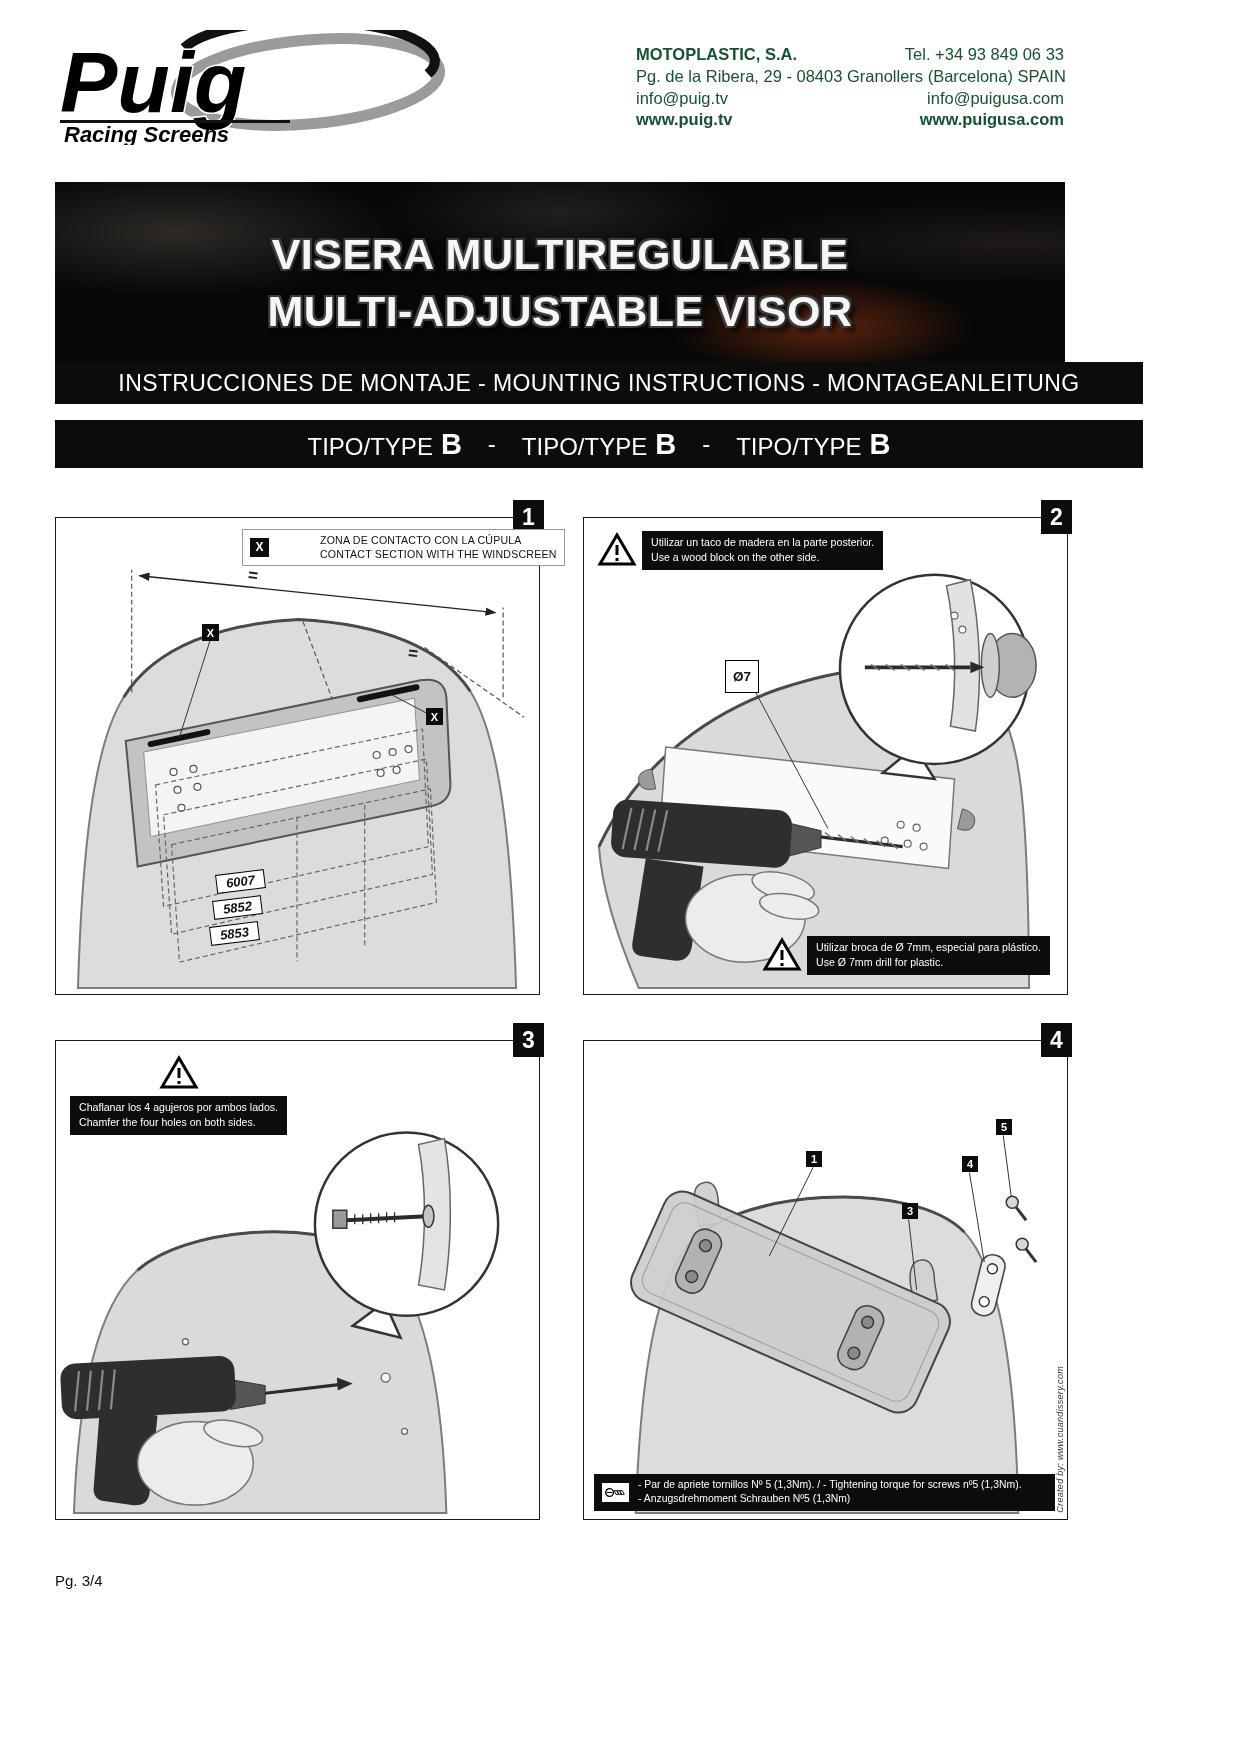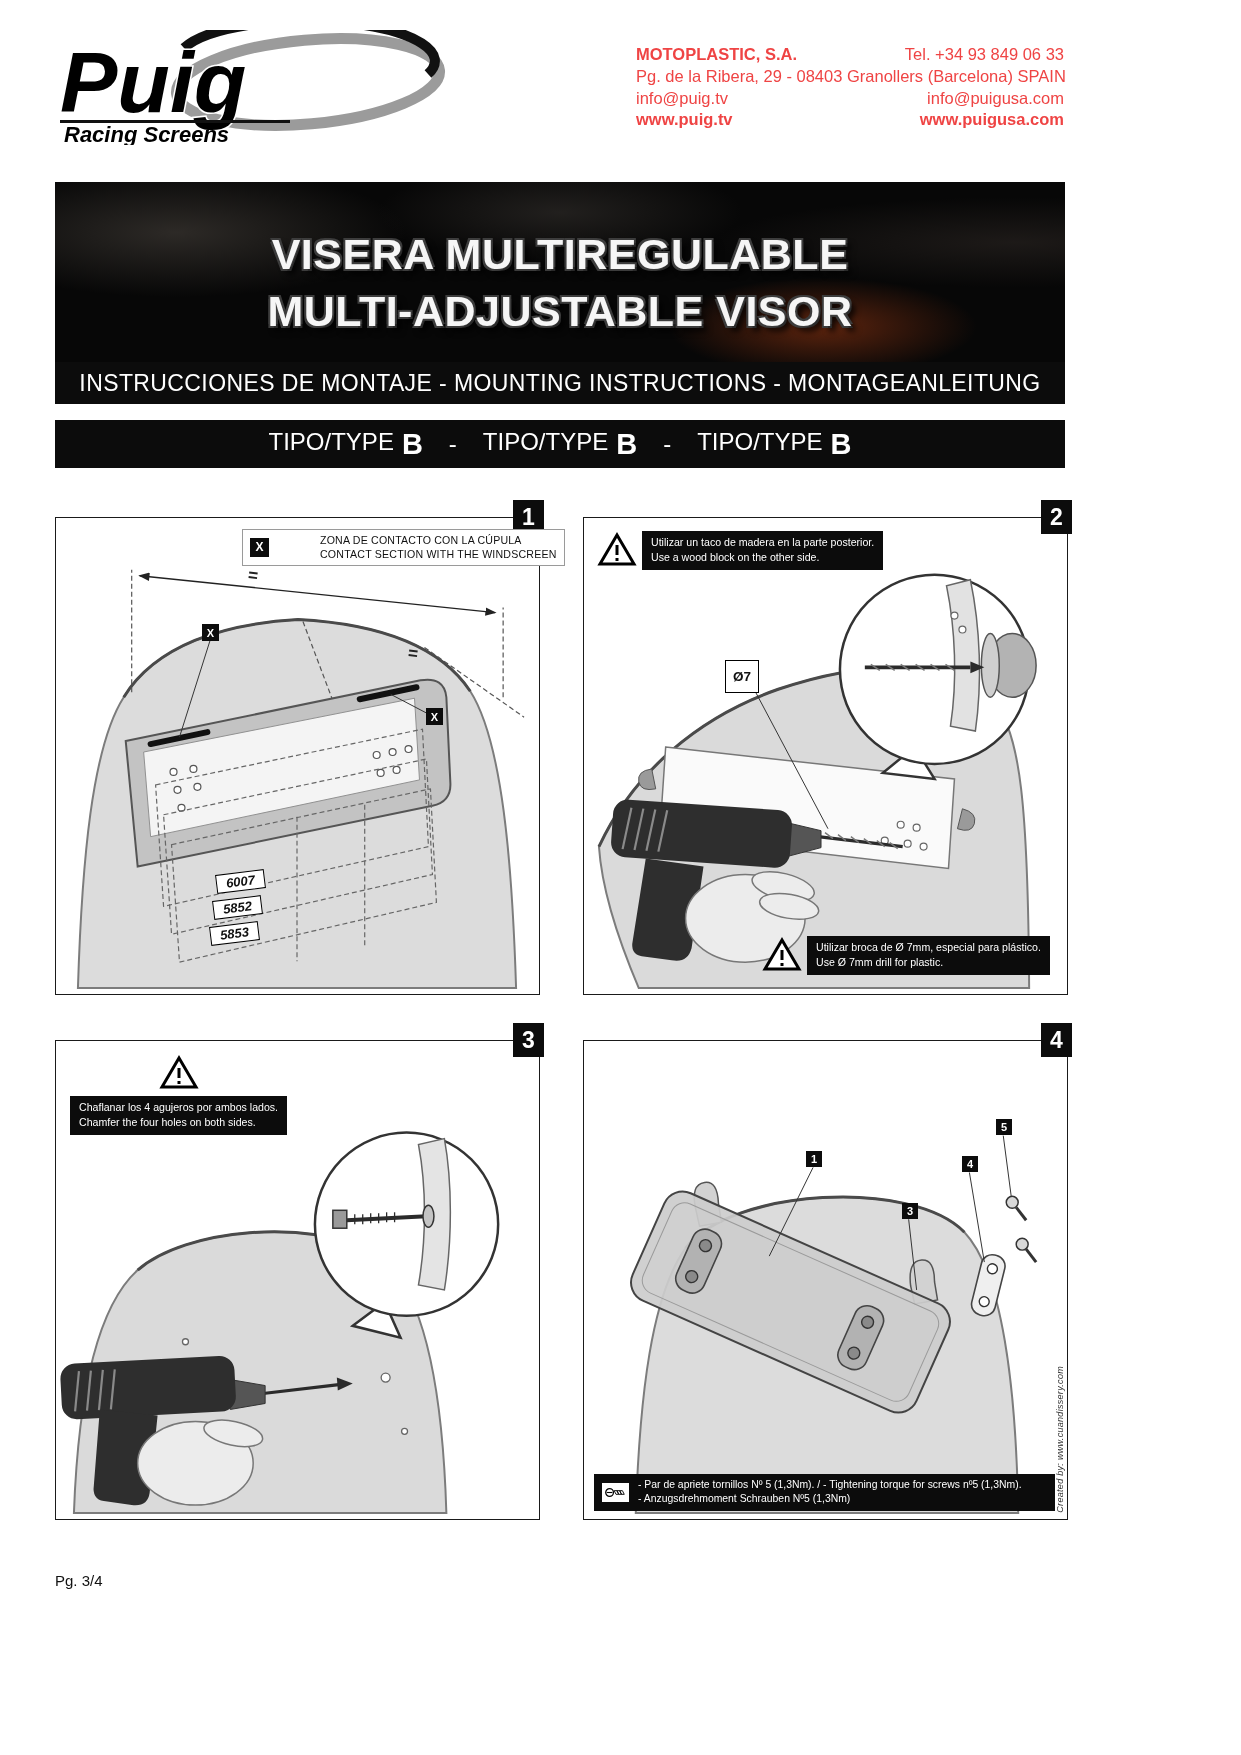--- a/index.html
+++ b/index.html
@@ -2,43 +2,43 @@
 <html><head>
 <meta charset="utf-8">
 <style>
   * { margin:0; padding:0; box-sizing:border-box; }
   html,body { background:#e9e9e9; }
   body { font-family:"Liberation Sans", sans-serif; }
   .page { position:relative; width:1241px; height:1755px; background:#fff; margin:0 auto; overflow:hidden; }
 
   
   .logo-wrap { position:absolute; left:56px; top:30px; width:400px; height:115px; }
-  .company { position:absolute; left:636px; top:44px; width:428px; font-size:16.5px; color:#ef4444; line-height:1.32; }
+  .company { position:absolute; left:636px; top:44px; width:428px; font-size:16.5px; color:#14532d; line-height:1.32; }
   .company .row { display:flex; justify-content:space-between; white-space:nowrap; }
   .company .b { font-weight:bold; }
 
   
   .banner { position:absolute; left:55px; top:182px; width:1010px; height:201px;
     background:
       radial-gradient(ellipse 220px 70px at 76% 72%, rgba(150,55,18,.60), transparent 70%),
       radial-gradient(ellipse 320px 90px at 12% 25%, rgba(125,115,105,.32), transparent 72%),
       radial-gradient(ellipse 260px 70px at 50% 15%, rgba(95,88,82,.30), transparent 70%),
       radial-gradient(ellipse 400px 60px at 95% 30%, rgba(70,60,55,.35), transparent 75%),
       #070707;
     display:flex; flex-direction:column; align-items:center; justify-content:center; gap:8px;
   }
   .banner-line { color:#f6f6f6; font-weight:bold; font-size:43px; letter-spacing:.5px;
     text-shadow:-2px -2px 0 #3c3c3c, 2px -2px 0 #3c3c3c, -2px 2px 0 #3c3c3c, 2px 2px 0 #2a2a2a, 5px 5px 6px rgba(0,0,0,.95); }
 
   
-  .bar { position:absolute; left:55px; width:1010px; background:#0c0c0c; color:#fff;
+  .bar { position:absolute; left:55px; width:1088px; background:#0c0c0c; color:#fff;
          display:flex; align-items:center; justify-content:center; }
   .bar-instructions { top:362px; height:42px; font-size:23px; letter-spacing:.4px; }
   .bar-type { top:420px; height:48px; font-size:24px; }
-  .bar-type .tchunk { display:flex; align-items:flex-start; gap:8px; }
+  .bar-type .tchunk { display:flex; align-items:flex-end; gap:8px; }
   .bar-type .tB { font-weight:bold; font-size:29px; }
   .bar-type .tsep { margin:0 26px; }
 
   
   .panel { position:absolute; width:485px; background:#fff; border:1.6px solid #1a1a1a; }
   .p1 { left:55px; top:517px;  height:478px; }
   .p2 { left:583px; top:517px; height:478px; }
   .p3 { left:55px; top:1040px; height:480px; }
   .p4 { left:583px; top:1040px; height:480px; }
   .panel-badge { position:absolute; top:-18px; right:-5px; width:31px; height:34px; background:#0c0c0c;

